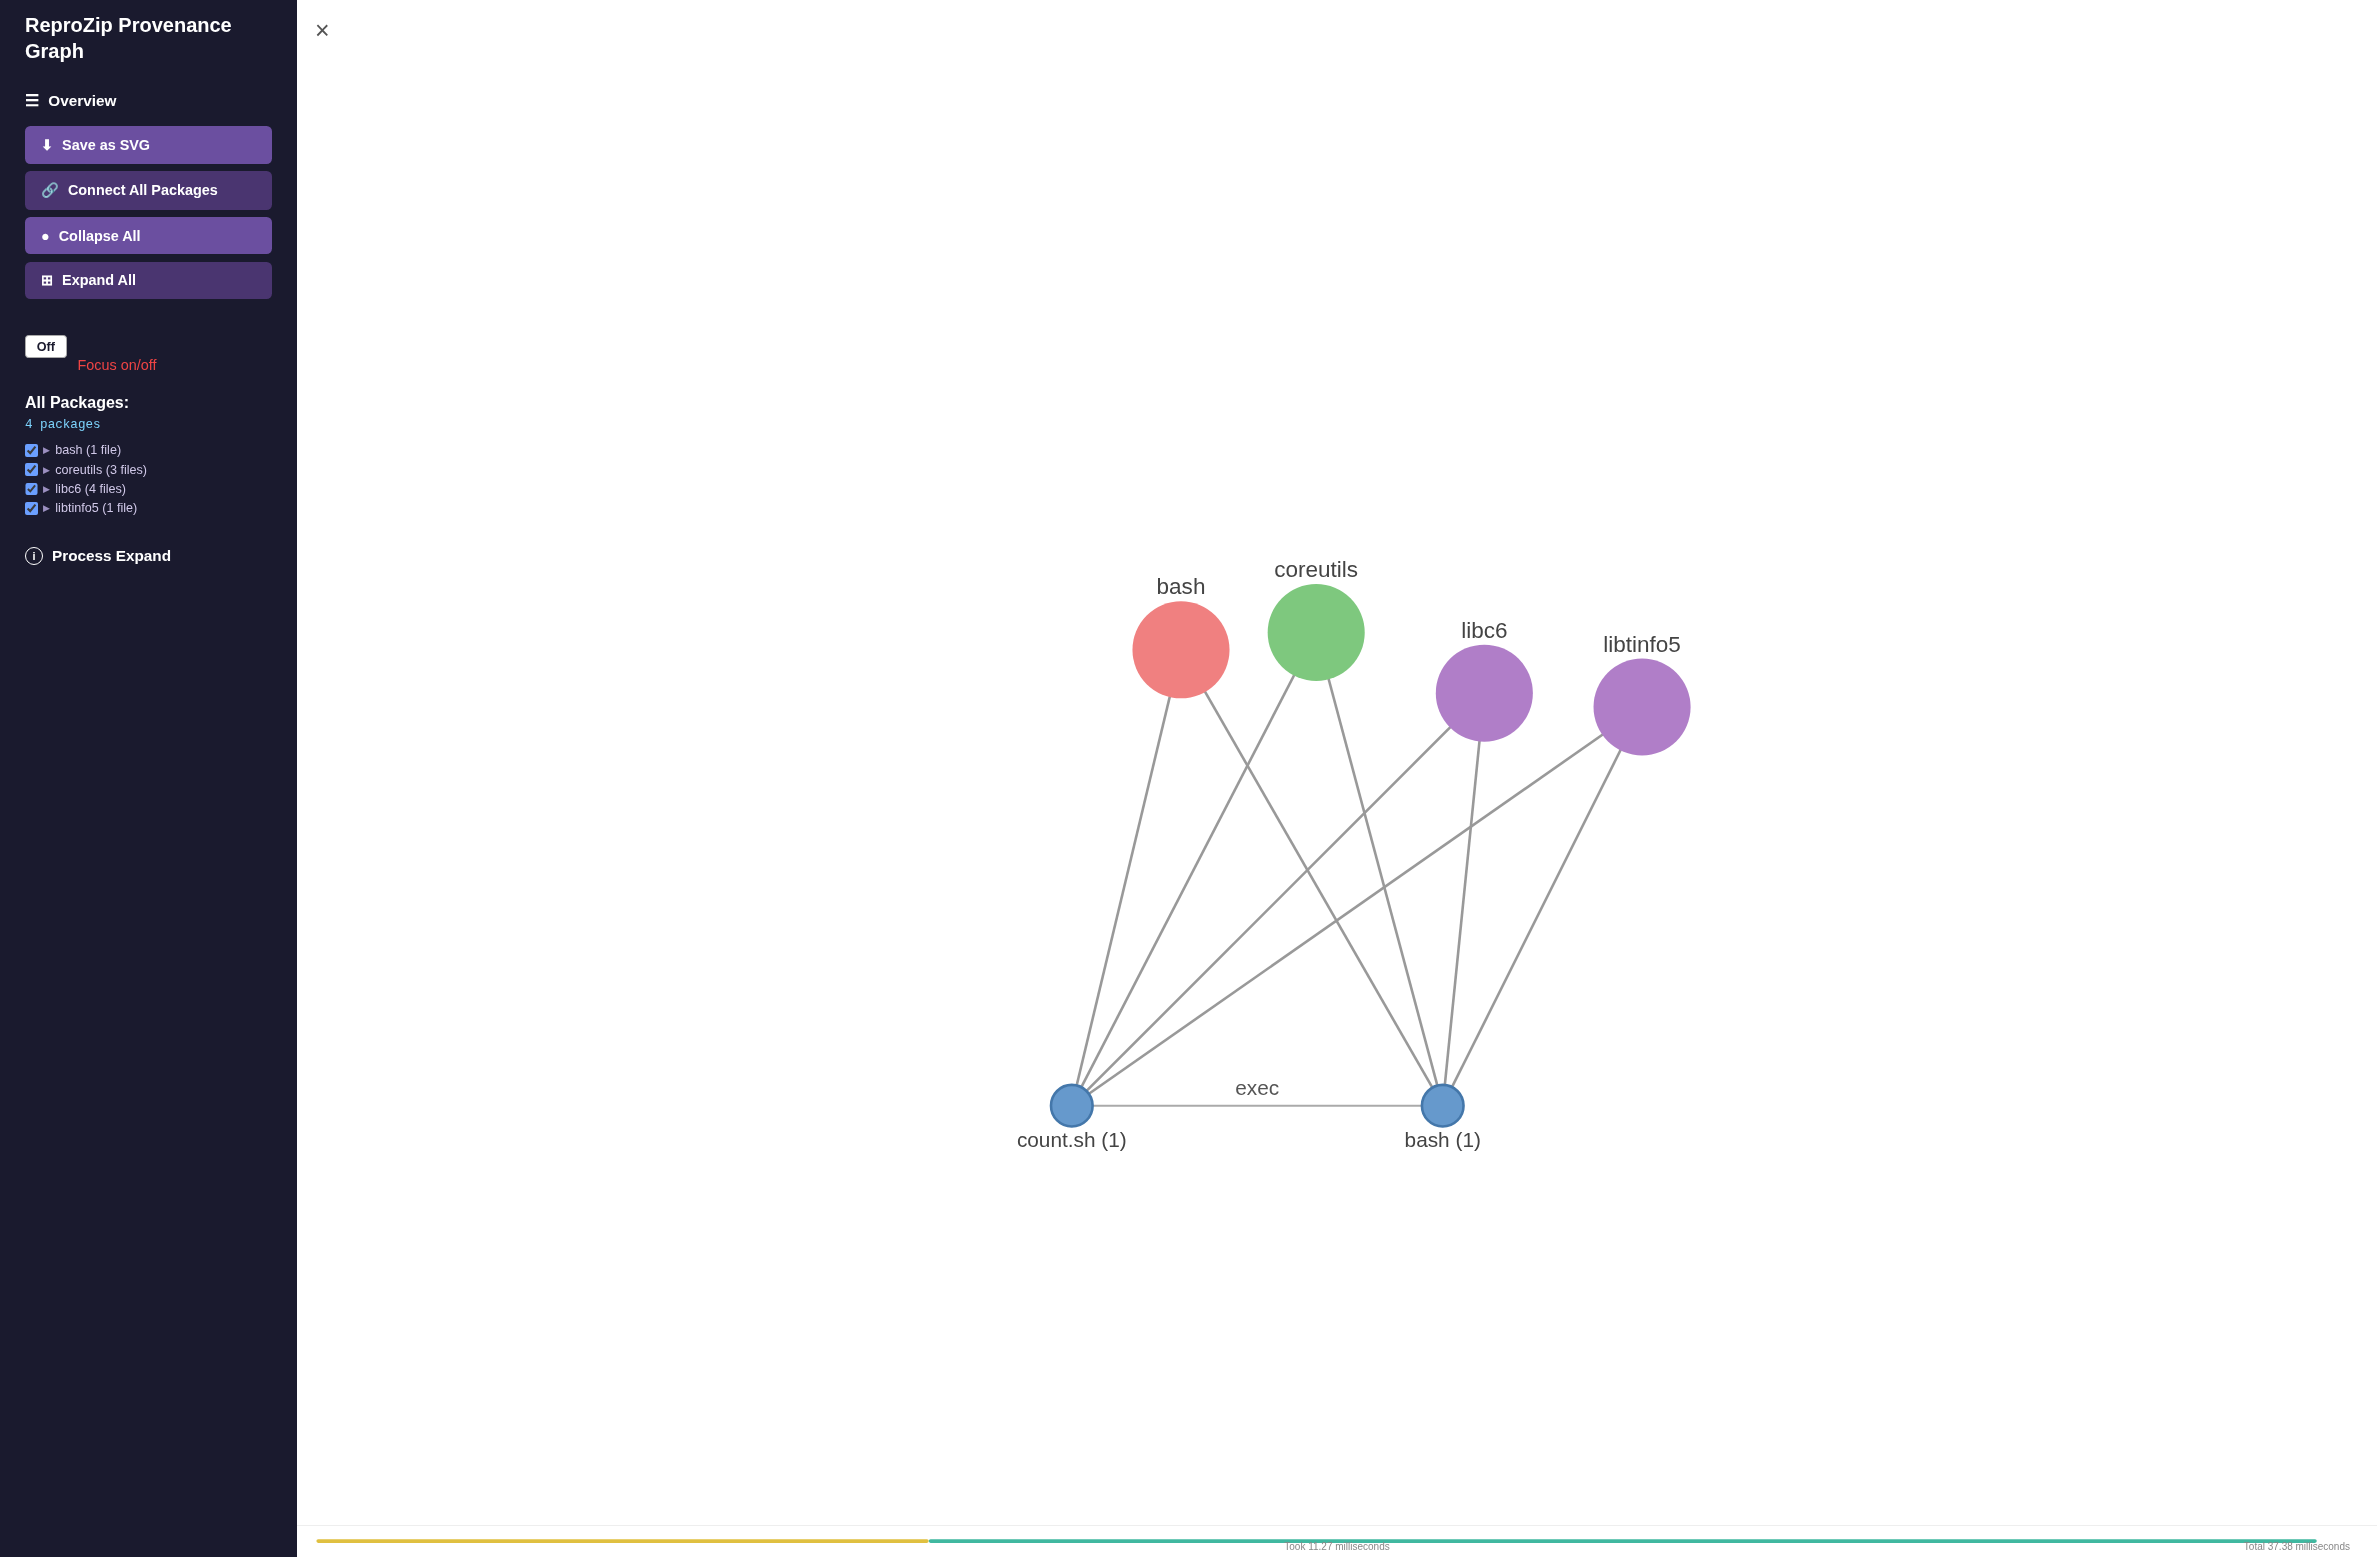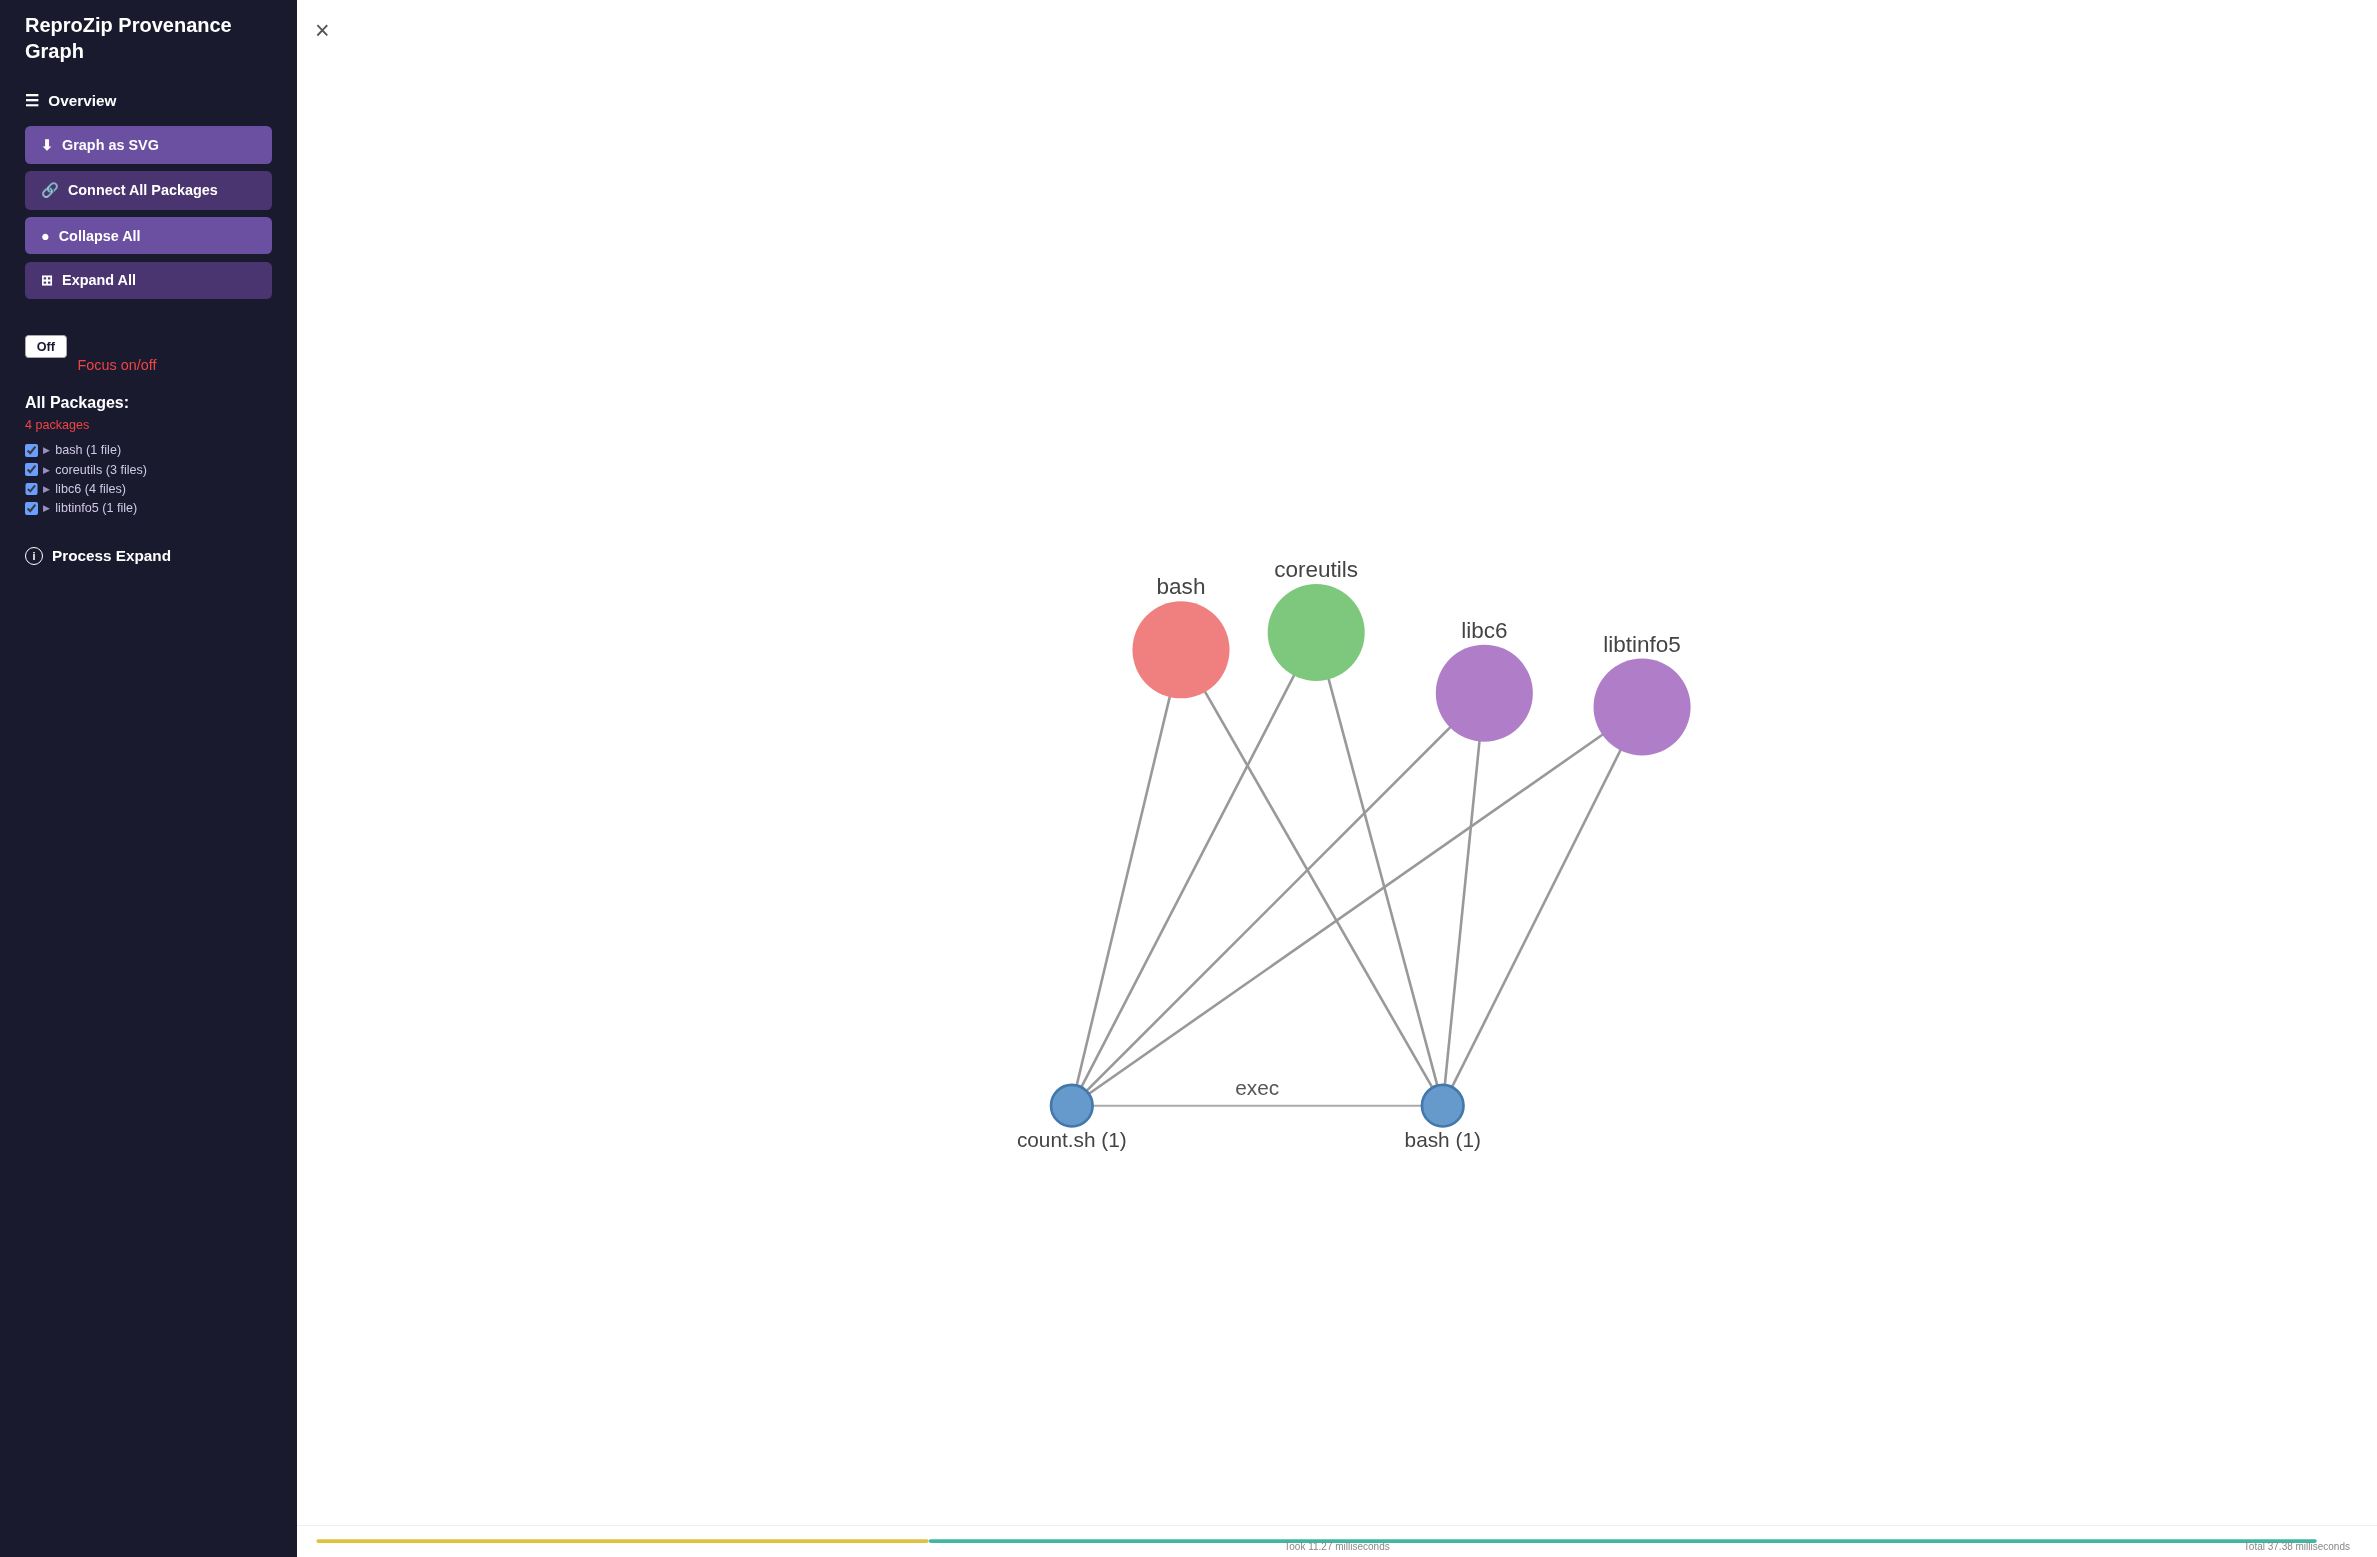--- a/index.html
+++ b/index.html
@@ -98,22 +98,23 @@
 
     .packages-title {
       font-size: 16px;
       font-weight: 700;
       color: #fff;
       margin-bottom: 5.4px;
     }
 
     .packages-count {
       font-size: 12.6px;
-      color: #ef4444;
+      color: #7dd3fc;
       margin-bottom: 9px;
+      font-family: Liberation Mono, monospace;
     }
 
     .package-item {
       display: flex;
       align-items: center;
       gap: 5.4px;
       padding: 2.7px 0;
       font-size: 12.6px;
       color: #d0c8e8;
       cursor: pointer;
@@ -227,21 +228,21 @@
 
   <div class="sidebar-section-header">
     <span class="section-icon">☰</span>
     <span>Overview</span>
   </div>
 
   <div class="sidebar-buttons">
 
     <button class="sidebar-btn btn-purple">
       <span class="btn-icon">⬇</span>
-      <span>Graph as SVG</span>
+      <span>Save as SVG</span>
     </button>
 
     <button class="sidebar-btn btn-dark-purple">
       <span class="btn-icon">🔗</span>
       <span>Connect All Packages</span>
     </button>
 
     <button class="sidebar-btn btn-purple">
       <span class="btn-icon">●</span>
       <span>Collapse All</span>

